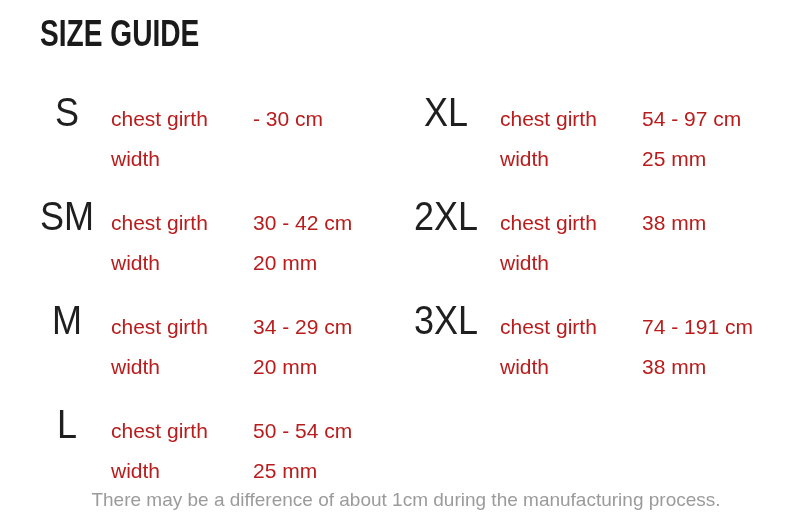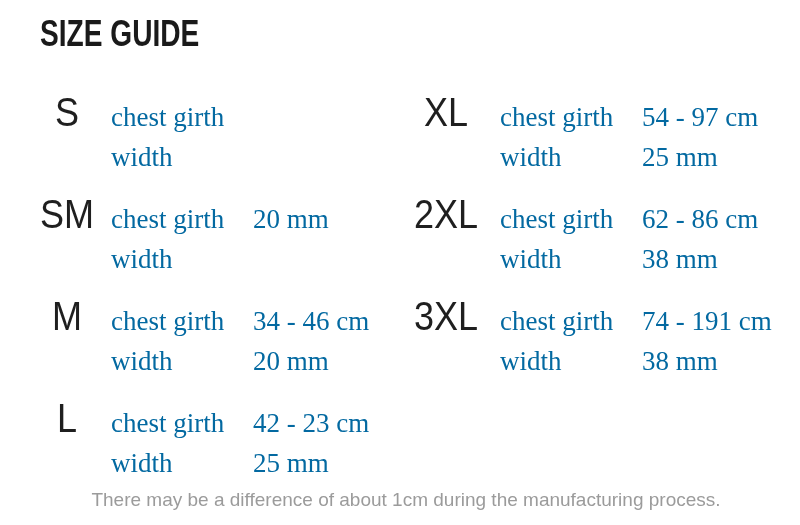--- a/index.html
+++ b/index.html
@@ -34,25 +34,24 @@
     font-size: 40px;
     line-height: 40px;
     color: #1f1f1f;
     text-align: center;
     white-space: nowrap;
     transform: scaleX(0.9);
   }
   .half-left .size  { width: 74px; margin-left: 30px; }
   .half-right .size { width: 76px; margin-left: 8px; }
   .keys, .vals {
-    font-size: 27px;
+    font-size: 21px;
     line-height: 40px;
-    color: #0369a1;
+    color: #b91c1c;
     white-space: nowrap;
-    font-family: Liberation Serif, serif;
   }
   .half-left  .keys { width: 142px; margin-left: 7px; }
   .half-right .keys { width: 142px; margin-left: 16px; }
   .vals { flex: 1; }
   .footer {
     position: absolute;
     left: 12px;
     right: 0;
     bottom: 13px;
     text-align: center;
@@ -70,54 +69,56 @@
 
   <div class="half half-left">
 
     <div class="row">
       <div class="size">S</div>
       <div class="keys">
         <div>chest girth</div>
         <div>width</div>
       </div>
       <div class="vals">
+        <div>- 30 cm</div>
       </div>
     </div>
 
     <div class="row">
       <div class="size">SM</div>
       <div class="keys">
         <div>chest girth</div>
         <div>width</div>
       </div>
       <div class="vals">
+        <div>30 - 42 cm</div>
         <div>20 mm</div>
       </div>
     </div>
 
     <div class="row">
       <div class="size">M</div>
       <div class="keys">
         <div>chest girth</div>
         <div>width</div>
       </div>
       <div class="vals">
-        <div>34 - 46 cm</div>
+        <div>34 - 29 cm</div>
         <div>20 mm</div>
       </div>
     </div>
 
     <div class="row">
       <div class="size">L</div>
       <div class="keys">
         <div>chest girth</div>
         <div>width</div>
       </div>
       <div class="vals">
-        <div>42 - 23 cm</div>
+        <div>50 - 54 cm</div>
         <div>25 mm</div>
       </div>
     </div>
 
   </div>
 
   <div class="half half-right">
 
     <div class="row">
       <div class="size">XL</div>
@@ -131,21 +132,20 @@
       </div>
     </div>
 
     <div class="row">
       <div class="size">2XL</div>
       <div class="keys">
         <div>chest girth</div>
         <div>width</div>
       </div>
       <div class="vals">
-        <div>62 - 86 cm</div>
         <div>38 mm</div>
       </div>
     </div>
 
     <div class="row">
       <div class="size">3XL</div>
       <div class="keys">
         <div>chest girth</div>
         <div>width</div>
       </div>

